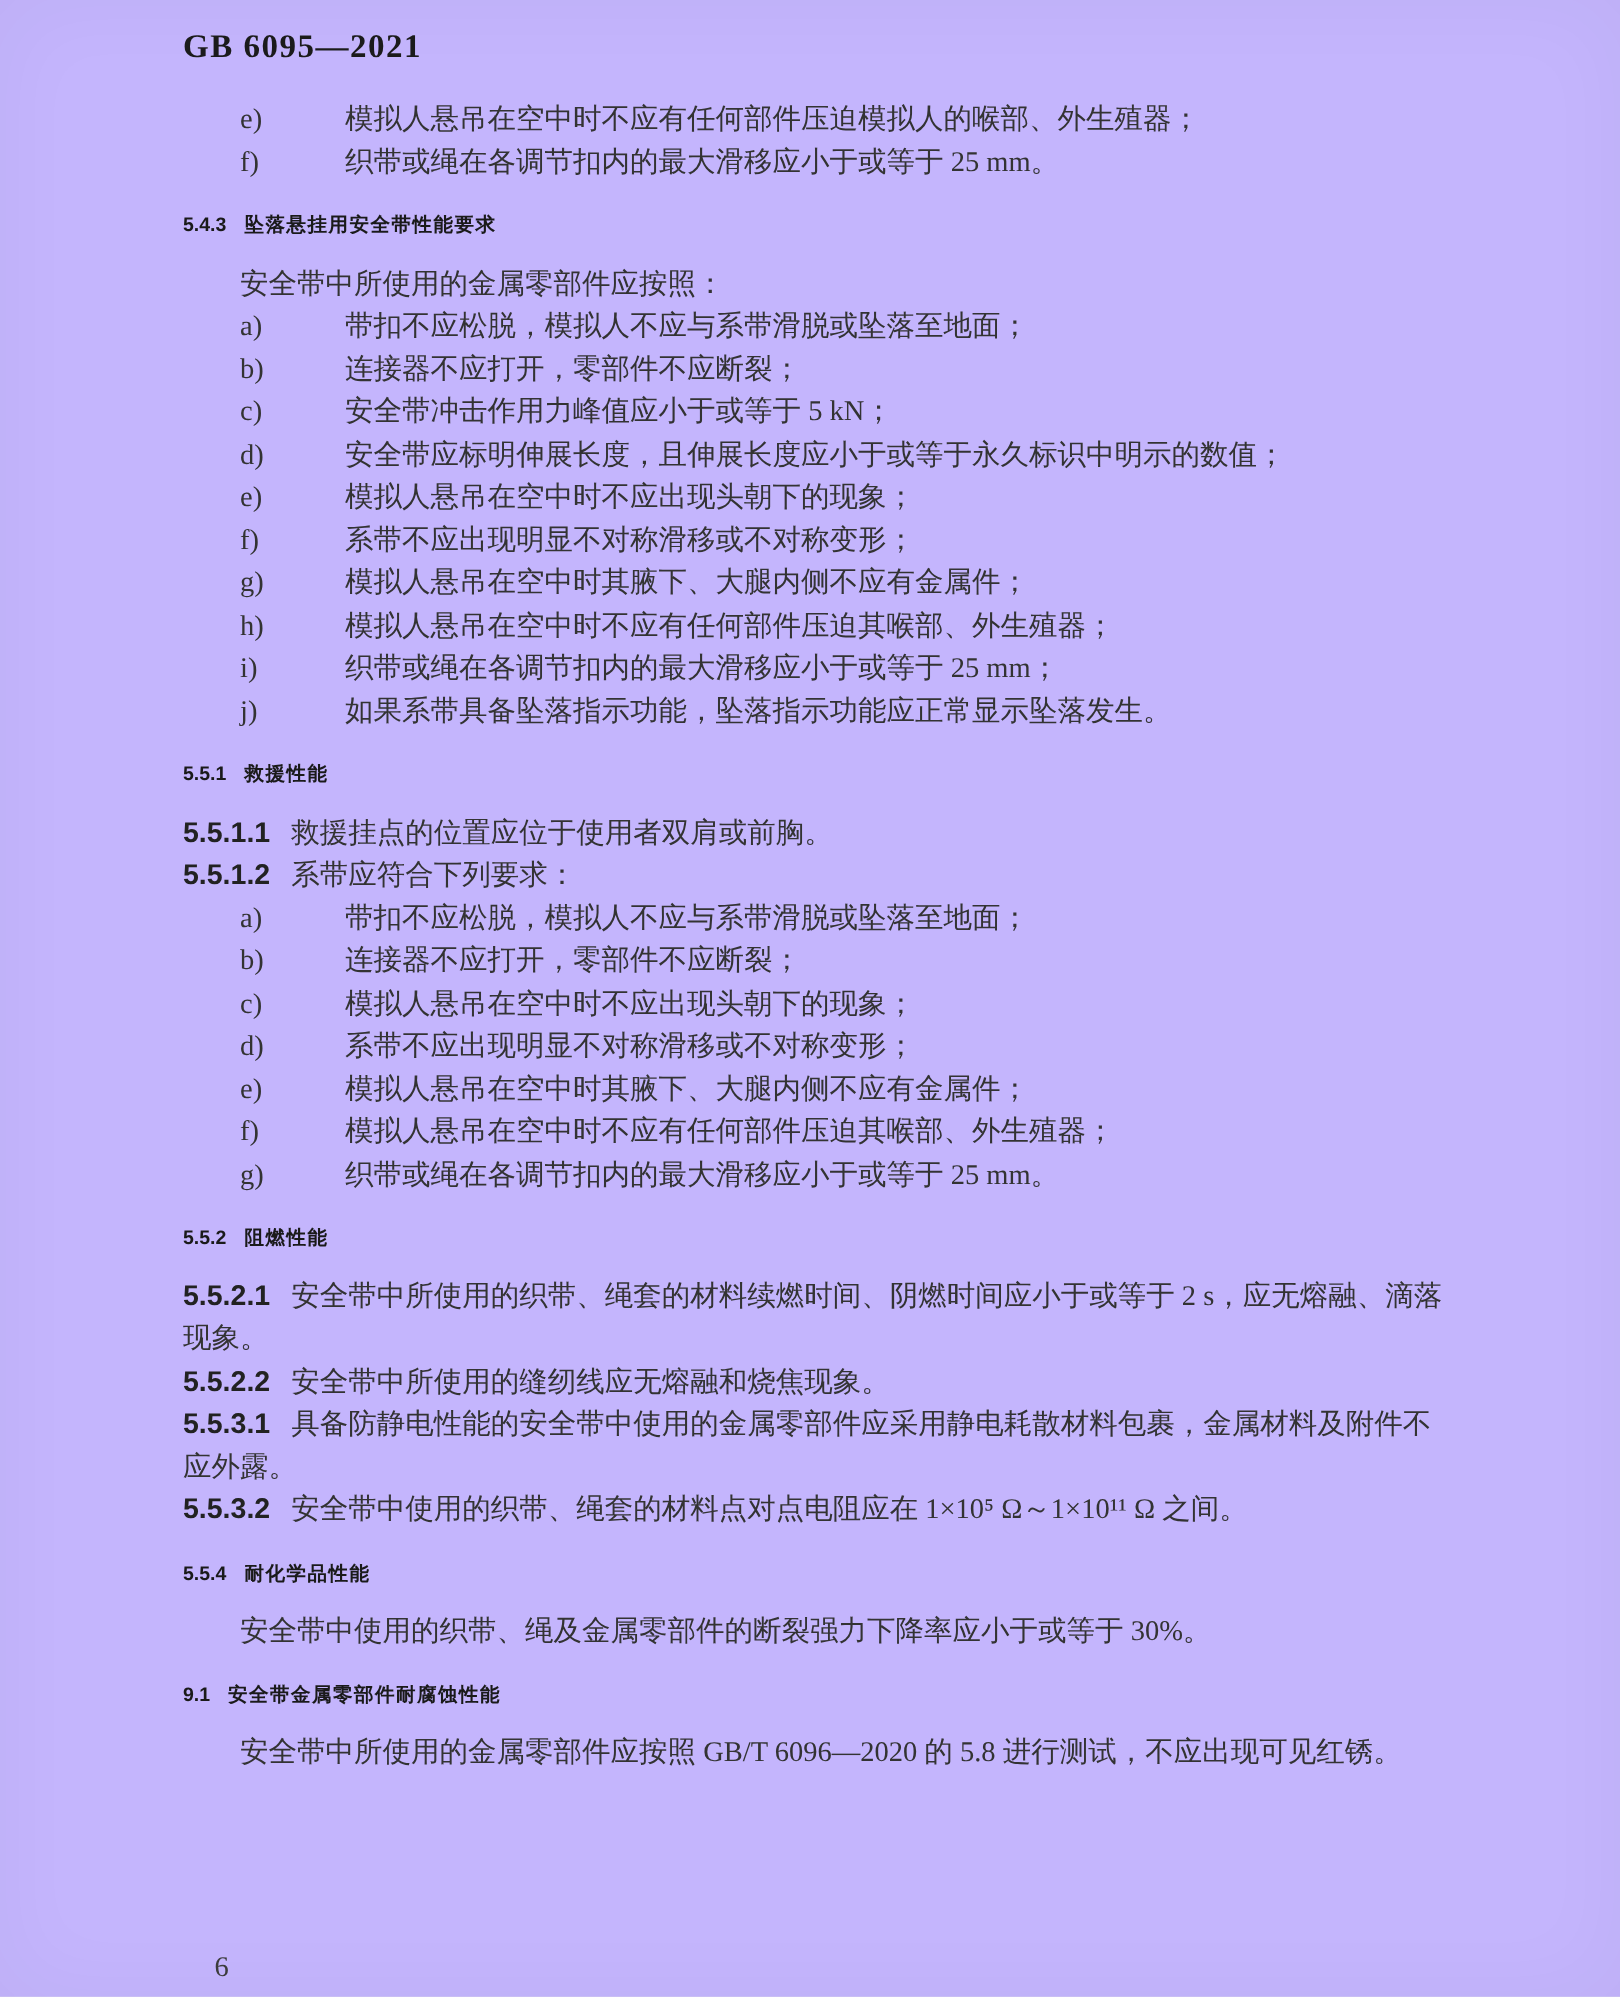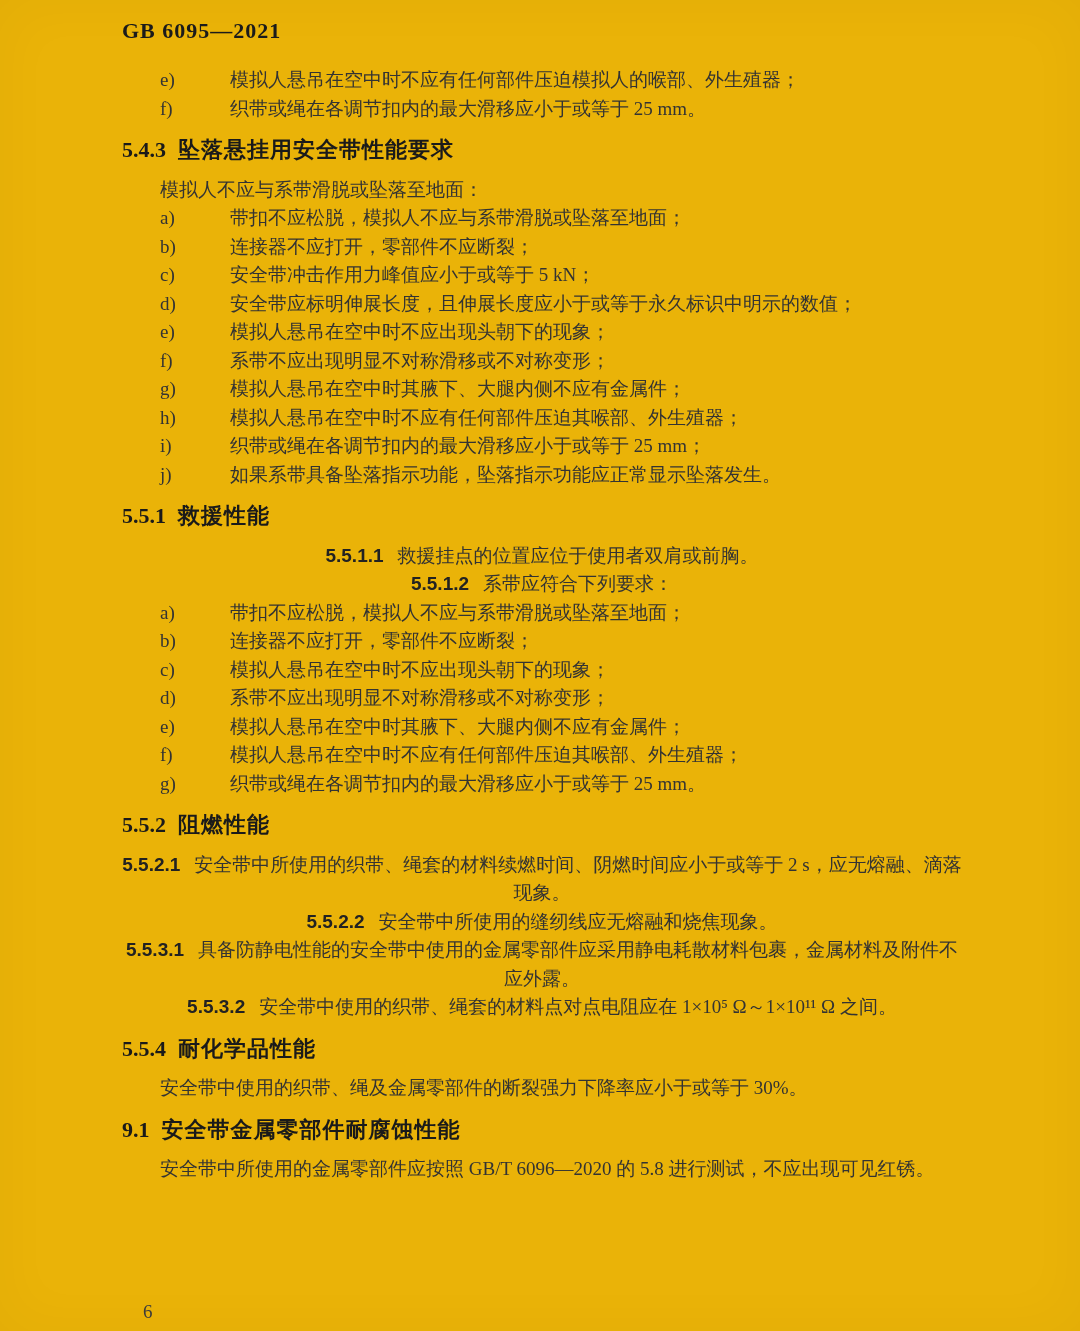--- a/index.html
+++ b/index.html
@@ -5,21 +5,21 @@
   html, body { margin: 0; padding: 0; }
   body {
     background: #e9e9e7;
     font-family: "Liberation Serif", "DejaVu Serif", serif;
   }
   .page {
     position: relative;
     width: 1080px;
     height: 1331px;
     margin: 0 auto;
-    background: #eab308;
+    background: #c4b5fd;
     box-shadow: inset 0 0 60px rgba(0,0,0,0.035);
     overflow: hidden;
     color: #333;
   }
   .doc-header {
     position: absolute;
     left: 122px;
     top: 18px;
     font-size: 22px;
     font-weight: 700;
@@ -32,29 +32,29 @@
     left: 122px;
     top: 66px;
     width: 840px;
     font-size: 19px;
     line-height: 28.5px;
     color: #333;
   }
   
   .b-heading {
     margin: 13px 0 11px 0;
-    font-family: Liberation Serif, serif;
+    font-family: Liberation Sans, sans-serif;
     font-weight: 700;
-    font-size: 22px;
+    font-size: 13px;
     letter-spacing: 1px;
     color: #1a1a1a;
   }
   .hnum { margin-right: 12px; letter-spacing: 0; }
   
-  .b-clause { margin: 0; text-align: center; }
+  .b-clause { margin: 0; }
   .cnum {
     font-family: "Liberation Sans", "DejaVu Sans", sans-serif;
     font-weight: 700;
     color: #222;
     margin-right: 14px;
   }
   
   .b-para { margin: 0; text-indent: 2em; }
   
   .b-list { padding-left: 38px; margin: 0; }
@@ -80,21 +80,21 @@
         <div class="li">
           <span class="li-marker">e)</span>
           <span class="li-text">模拟人悬吊在空中时不应有任何部件压迫模拟人的喉部、外生殖器；</span>
         </div>
         <div class="li">
           <span class="li-marker">f)</span>
           <span class="li-text">织带或绳在各调节扣内的最大滑移应小于或等于 25 mm。</span>
         </div>
       </div>
       <div class="b-heading"><span class="hnum">5.4.3</span><span class="htitle">坠落悬挂用安全带性能要求</span></div>
-      <div class="b-para">模拟人不应与系带滑脱或坠落至地面：</div>
+      <div class="b-para">安全带中所使用的金属零部件应按照：</div>
       <div class="b-list">
         <div class="li">
           <span class="li-marker">a)</span>
           <span class="li-text">带扣不应松脱，模拟人不应与系带滑脱或坠落至地面；</span>
         </div>
         <div class="li">
           <span class="li-marker">b)</span>
           <span class="li-text">连接器不应打开，零部件不应断裂；</span>
         </div>
         <div class="li">

